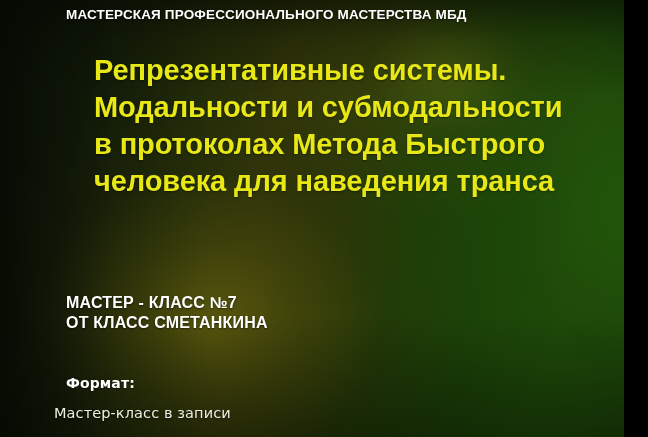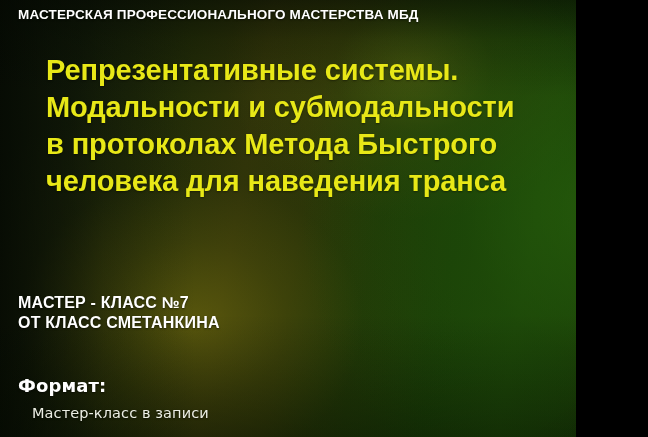--- a/index.html
+++ b/index.html
@@ -8,20 +8,21 @@
     background: #000;
   }
 
   .poster {
     position: relative;
     width: 576px;
     height: 437px;
     overflow: hidden;
     background-color: #7f1d1d;
     font-family: "Liberation Sans", sans-serif;
+    padding-left: 48px;
     -webkit-font-smoothing: antialiased;
   }
 
   
   .bg-layer {
     position: absolute;
     inset: 0;
     pointer-events: none;
   }
 
@@ -156,30 +157,30 @@
     display: block;
     white-space: nowrap;
   }
 
   .format-label {
     position: absolute;
     left: 18px;
     top: 375px;
     font-family: "DejaVu Sans", sans-serif;
     font-weight: bold;
-    font-size: 18px;
+    font-size: 14px;
     letter-spacing: 0.1px;
     color: #ffffff;
     white-space: nowrap;
     text-shadow: 0 1px 2px rgba(0,0,0,0.50);
   }
 
   .format-value {
     position: absolute;
-    left: 32px;
+    left: 6px;
     top: 405px;
     font-family: "DejaVu Sans", sans-serif;
     font-weight: normal;
     font-size: 14.5px;
     letter-spacing: 0.1px;
     color: #eceee4;
     white-space: nowrap;
     text-shadow: 0 1px 2px rgba(0,0,0,0.50);
   }
 </style>

